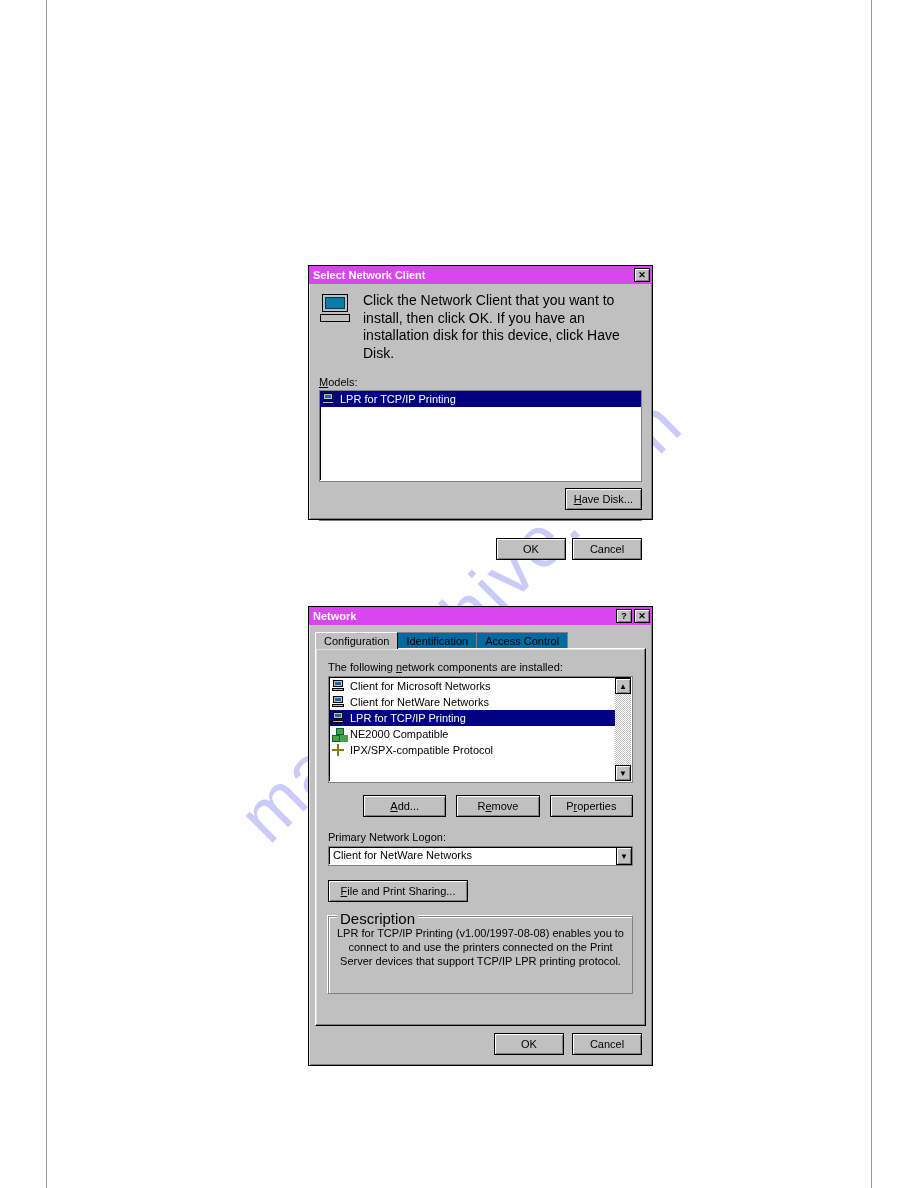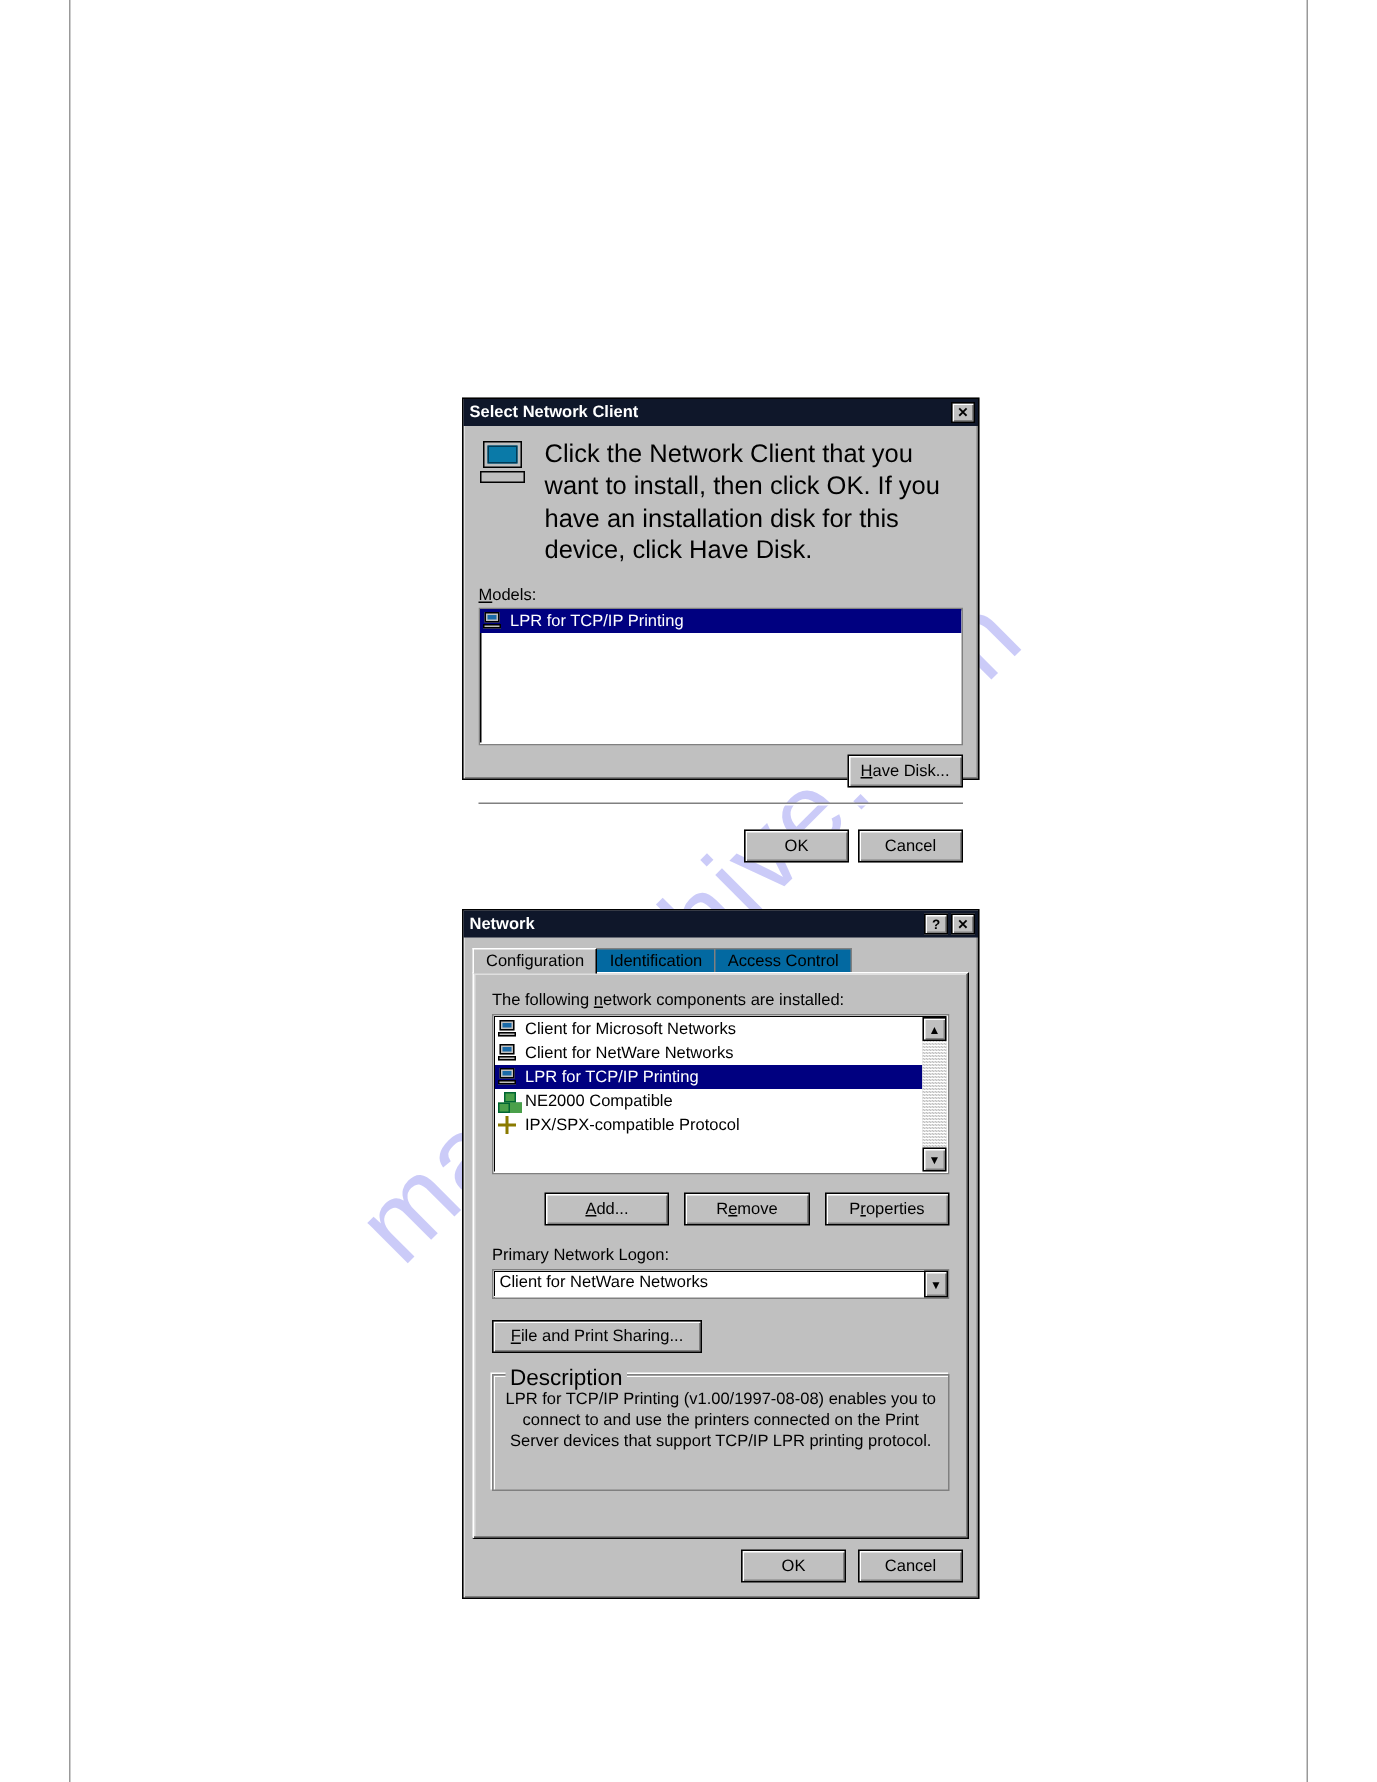--- a/index.html
+++ b/index.html
@@ -31,21 +31,21 @@
   }
 
   .dialog {
     position: absolute;
     background: #c0c0c0;
     border: 1px solid #000;
     box-shadow: inset 1px 1px 0 #dfdfdf, inset -1px -1px 0 #808080;
   }
   .titlebar {
     height: 18px;
-    background: #0f172a;
+    background: #d946ef;
     color: #fff;
     font-weight: bold;
     font-size: 11px;
     display: flex;
     align-items: center;
     padding: 0 2px 0 4px;
   }
   .titlebar .spacer { flex: 1; }
   .titlebar-btn {
     width: 16px; height: 14px;
@@ -94,21 +94,21 @@
     top: -7px; left: 8px;
     background: #c0c0c0;
     padding: 0 3px;
     font-size: 15px;
   }
 
   
   #dlg1 { left: 308px; top: 265px; width: 345px; height: 255px; }
   #dlg1 .body { padding: 8px 10px; }
   #dlg1 .instr-row { display:flex; gap:10px; align-items:flex-start; margin-bottom:14px;}
-  #dlg1 .instr { font-size:17px; line-height:1.25; }
+  #dlg1 .instr { font-size:14px; line-height:1.25; }
   #dlg1 .models-label { font-size:11px; margin-bottom:2px; display:block;}
   #dlg1 .listbox { height: 92px; overflow:hidden; }
   #dlg1 .listitem { display:flex; align-items:center; gap:4px; height:16px; padding:0 2px; font-size:11px;}
   #dlg1 .listitem.selected { background:#000080; color:#fff; }
   #dlg1 .row-right { display:flex; justify-content:flex-end; margin-top:6px; }
   #dlg1 .footer { padding: 8px 10px; display:flex; justify-content:flex-end; gap:6px; }
 
   .pc-icon {
     width: 34px; height: 34px; flex: 0 0 34px;
     position: relative;

